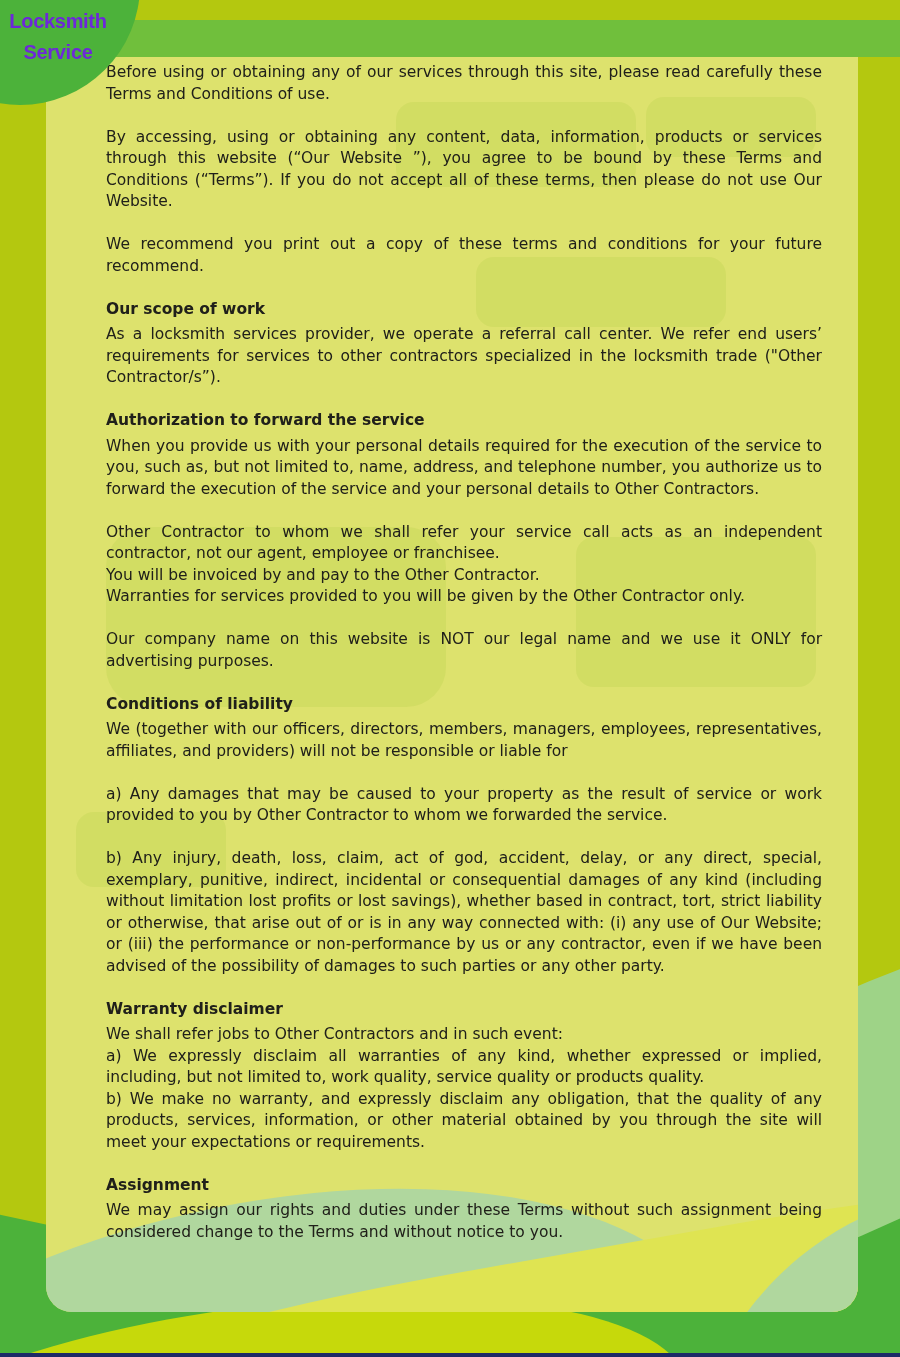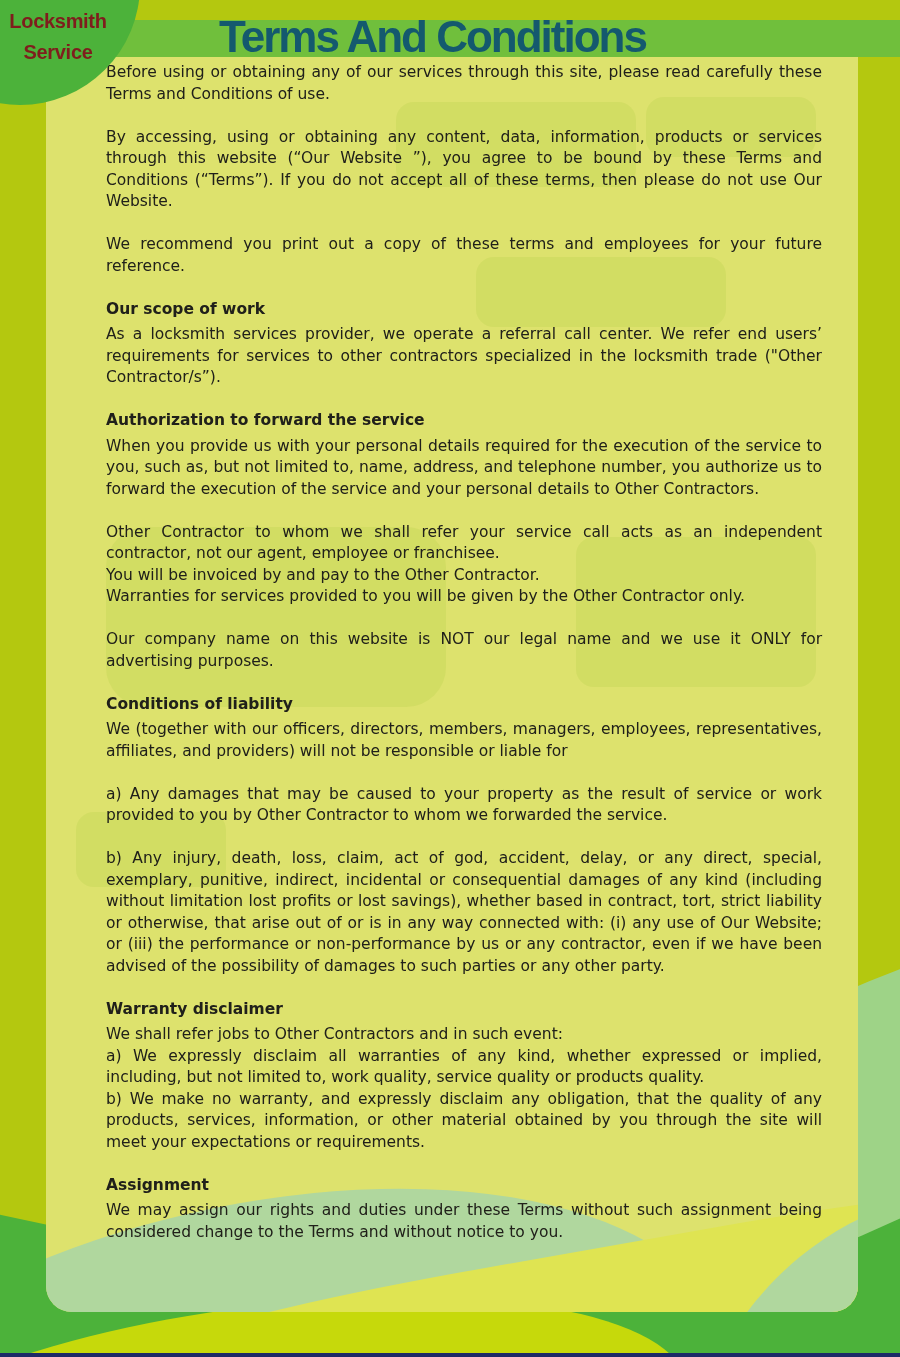--- a/index.html
+++ b/index.html
@@ -53,21 +53,21 @@
     font-size:44px;line-height:41px;letter-spacing:-2px;color:#14596e;margin:0;
   }
   
   .logo-circle{
     position:absolute;z-index:5;left:-100px;top:-135px;width:240px;height:240px;
     border-radius:50%;background:#4cb23a;
   }
   .logo-text{
     position:absolute;z-index:6;left:0;top:6px;width:116px;text-align:center;
     font-family:"Liberation Sans",sans-serif;font-weight:bold;font-size:20px;
-    line-height:31px;letter-spacing:-0.3px;color:#7f1d1d;
+    line-height:31px;letter-spacing:-0.3px;color:#6d28d9;
   }
   
   .bottom-navy{position:absolute;z-index:7;left:0;bottom:0;width:900px;height:4px;background:#1d2a67;}
 </style>
 </head>
 <body>
 
 <div class="page">
 
   <div class="decor green-left"></div>
@@ -82,21 +82,21 @@
     <div class="wm wm3"></div>
     <div class="wm wm4"></div>
     <div class="wm wm5"></div>
     <div class="wm wm6"></div>
     <div class="c-green-left"></div>
     <div class="c-yellow-band"></div>
     <div class="c-green-right"></div>
     <div class="text-col" id="blocks">
         <p class="block-p">Before using or obtaining any of our services through this site, please read carefully these Terms and Conditions of use.</p>
         <p class="block-p">By accessing, using or obtaining any content, data, information, products or services through this website (“Our Website ”), you agree to be bound by these Terms and Conditions (“Terms”). If you do not accept all of these terms, then please do not use Our Website.</p>
-        <p class="block-p">We recommend you print out a copy of these terms and employees for your future reference.</p>
+        <p class="block-p">We recommend you print out a copy of these terms and conditions for your future recommend.</p>
         <h4 class="block-h">Our scope of work</h4>
         <p class="block-p">As a locksmith services provider, we operate a referral call center. We refer end users’ requirements for services to other contractors specialized in the locksmith trade ("Other Contractor/s”).</p>
         <h4 class="block-h">Authorization to forward the service</h4>
         <p class="block-p">When you provide us with your personal details required for the execution of the service to you, such as, but not limited to, name, address, and telephone number, you authorize us to forward the execution of the service and your personal details to Other Contractors.</p>
         <p class="block-p">Other Contractor to whom we shall refer your service call acts as an independent contractor, not our agent, employee or franchisee.
 You will be invoiced by and pay to the Other Contractor.
 Warranties for services provided to you will be given by the Other Contractor only.</p>
         <p class="block-p">Our company name on this website is NOT our legal name and we use it ONLY for advertising purposes.</p>
         <h4 class="block-h">Conditions of liability</h4>
         <p class="block-p">We (together with our officers, directors, members, managers, employees, representatives, affiliates, and providers) will not be responsible or liable for</p>
@@ -105,20 +105,19 @@
         <h4 class="block-h">Warranty disclaimer</h4>
         <p class="block-p">We shall refer jobs to Other Contractors and in such event:
 a) We expressly disclaim all warranties of any kind, whether expressed or implied, including, but not limited to, work quality, service quality or products quality.
 b) We make no warranty, and expressly disclaim any obligation, that the quality of any products, services, information, or other material obtained by you through the site will meet your expectations or requirements.</p>
         <h4 class="block-h">Assignment</h4>
         <p class="block-p">We may assign our rights and duties under these Terms without such assignment being considered change to the Terms and without notice to you.</p>
       </div>
   </div>
 
   <div class="title-bar"></div>
-  <h1 class="page-title">Terms And Conditions</h1>
 
   <div class="logo-circle"></div>
   <div class="logo-text"><span>Locksmith</span><br><span>Service</span></div>
 
   <div class="bottom-navy"></div>
 
 </div>
 
 </body></html>

